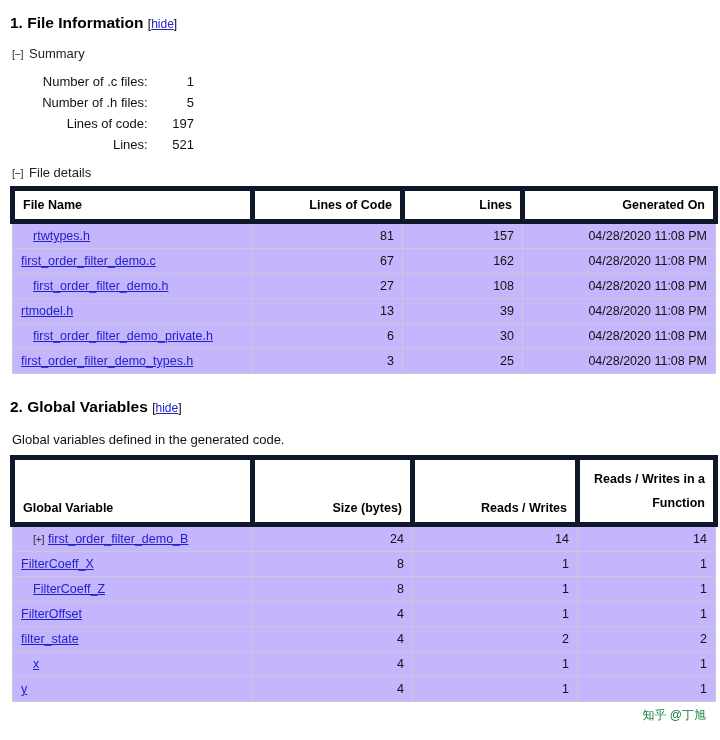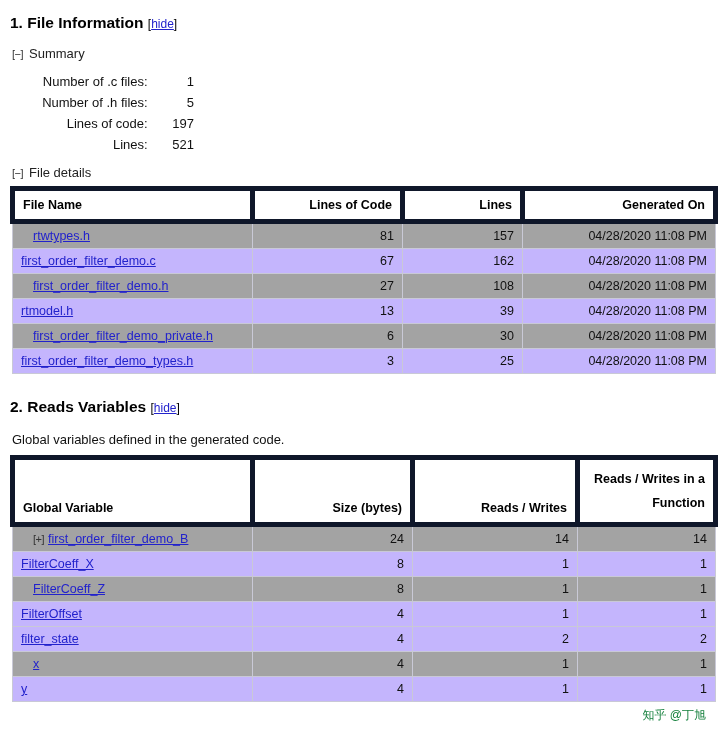--- a/index.html
+++ b/index.html
@@ -88,21 +88,21 @@
   table.report th.first {
     text-align: left;
   }
   table.report td {
     border: 1px solid #c9c9d6;
     padding: 5px 8px;
     font-size: 12.5px;
     color: #111;
   }
   table.report tr.odd td {
-    background: #a3a3a3;
+    background: #c4b5fd;
     padding-left: 20px;
   }
   table.report tr.even td {
     background: #c4b5fd;
   }
   table.report td.num {
     text-align: right;
   }
   table.report td.name a {
     color: #2222cc;
@@ -240,21 +240,21 @@
         <td class="name"><a>first_order_filter_demo_types.h</a></td>
         <td class="num">3</td>
         <td class="num">25</td>
         <td class="num">04/28/2020 11:08 PM</td>
       </tr>
     </tbody>
   </table>
 
   <h2 class="section-title" style="margin-top:24px;">
     <span>2.</span>
-    <span>Reads Variables</span>
+    <span>Global Variables</span>
     <span class="hide-wrap"><span>[</span><a class="hide-link">hide</a><span>]</span></span>
   </h2>
 
   <div class="desc-text">Global variables defined in the generated code.</div>
 
   <table class="report globals-table">
     <colgroup>
         <col class="g1">
         <col class="g2">
         <col class="g3">

